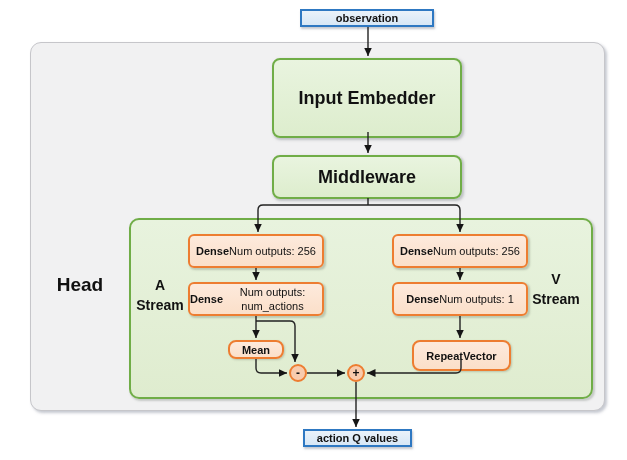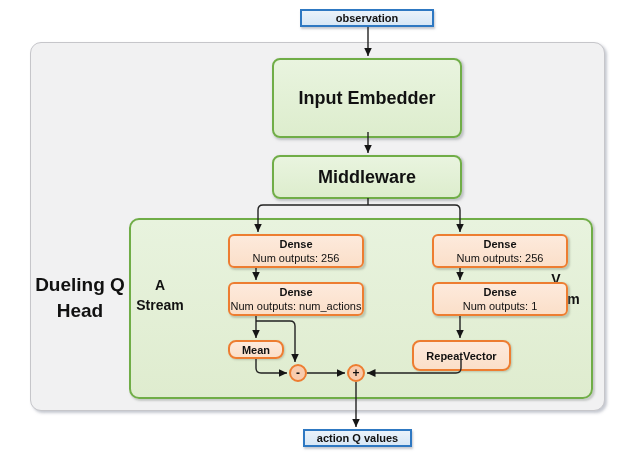--- a/index.html
+++ b/index.html
@@ -39,25 +39,25 @@
     background:linear-gradient(180deg,#eaf2fa,#d7e7f6);
     border:2px solid #2e78c2;border-radius:0;
     box-shadow:1px 1.5px 2px rgba(140,145,160,.5);
     font-weight:bold;font-size:11px;z-index:3;
   }
   .obs-box{left:300px;top:9px;width:134px;height:18px;}
   .actionq-box{left:303px;top:429px;width:109px;height:18px;}
 
   
   .dense-box{
-    position:absolute;display:flex;flex-direction:column;align-items:center;justify-content:center;
+    position:absolute;display:flex;flex-direction:row;align-items:center;justify-content:center;
     background:linear-gradient(180deg,#fdeadc,#fbdfc9);
     border:2px solid #ed7d31;border-radius:6px;
     box-shadow:1.5px 1.5px 2px rgba(130,140,120,.4);
-    font-size:11px;line-height:1.3;z-index:3;text-align:center;margin-left:40px;
+    font-size:11px;line-height:1.3;z-index:3;text-align:center;
   }
   .dense-box .t{font-weight:bold;}
   .dense-a1{left:188px;top:234px;width:136px;height:34px;}
   .dense-a2{left:188px;top:282px;width:136px;height:34px;}
   .dense-v1{left:392px;top:234px;width:136px;height:34px;}
   .dense-v2{left:392px;top:282px;width:136px;height:34px;}
 
   .small-orange-box{
     position:absolute;display:flex;align-items:center;justify-content:center;
     background:linear-gradient(180deg,#fdeadc,#fbdfc9);
@@ -102,21 +102,20 @@
 
   <div class="green-box input-embedder">
     <span>Input Embedder</span>
   </div>
 
   <div class="green-box middleware">
     <span>Middleware</span>
   </div>
 
   <div class="big-label dueling-label">
-    <div>Dueling Q</div>
     <div>Head</div>
   </div>
 
   <div class="big-label stream-label a-stream">
     <div>A</div>
     <div>Stream</div>
   </div>
 
   <div class="big-label stream-label v-stream">
     <div>V</div>

